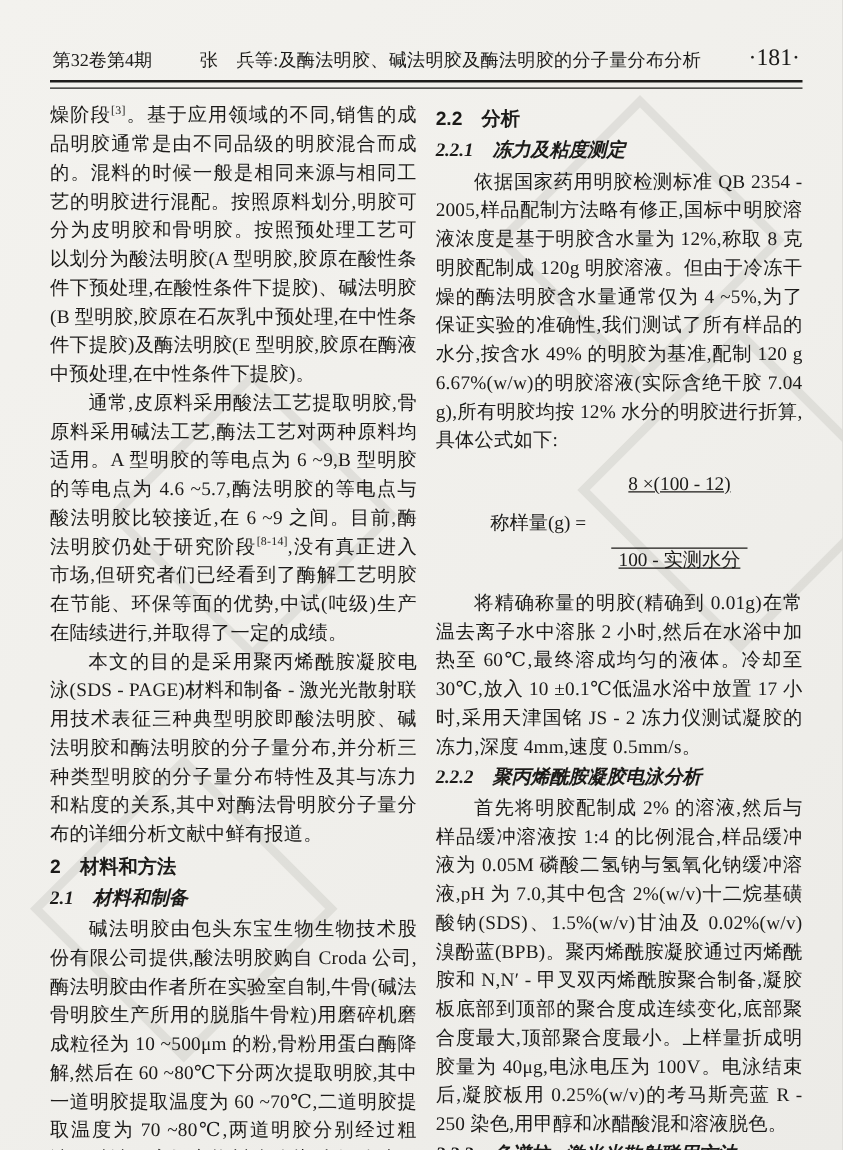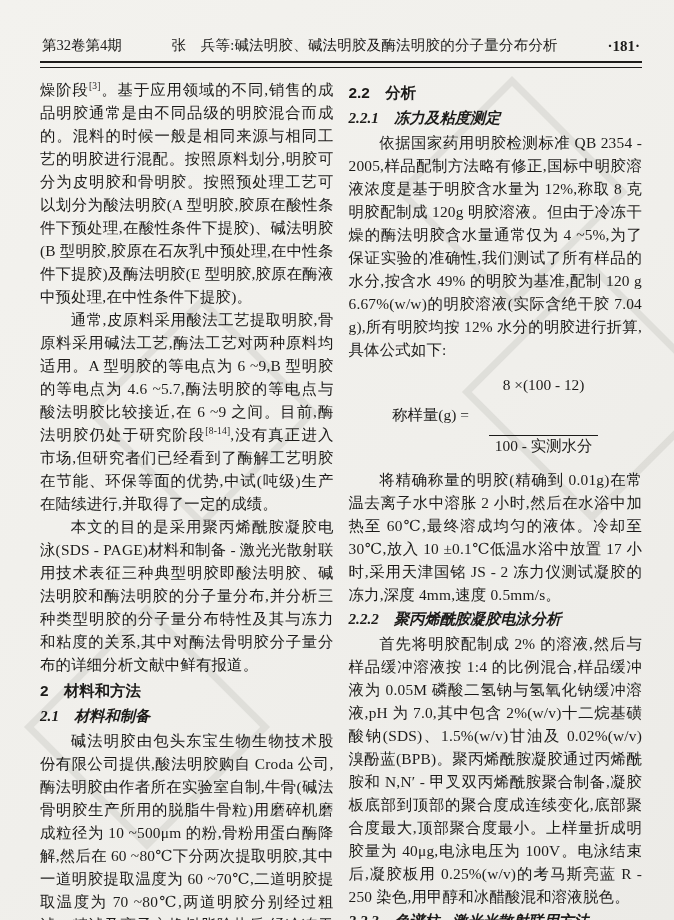--- a/index.html
+++ b/index.html
@@ -20,21 +20,21 @@
   .wm3{width:150px;height:150px;left:120px;top:330px;}
   .wm4{width:160px;height:160px;left:60px;top:640px;}
 
   .header{
     display:flex;align-items:flex-end;
     font-size:14.5px;
     padding:0 2px 6px 2px;
   }
   .hdr-vol{white-space:nowrap;}
   .hdr-title{flex:1;text-align:center;white-space:nowrap;letter-spacing:0.2px;}
-  .hdr-page{white-space:nowrap;font-size:15px;font-weight:bold;}
+  .hdr-page{white-space:nowrap;font-size:19px;}
   .rule{
     height:4px;
     border-top:2.5px solid #1d1c1a;
     border-bottom:1px solid #1d1c1a;
     margin-bottom:10px;
   }
   .columns{display:flex;gap:15px;position:relative;z-index:2;}
   .col{flex:1;min-width:0;}
   .col p{
     margin:0;
@@ -56,37 +56,37 @@
     font-weight:bold;
     font-size:15.2px;line-height:24px;
     margin:1px 0;
   }
   .formula{
     display:flex;justify-content:center;align-items:center;
     margin:14px 0 12px 0;
     font-size:15.4px;
     gap:20px;
   }
-  .frac{display:inline-flex;flex-direction:column;align-items:center;line-height:1.25;}
+  .frac{display:inline-flex;flex-direction:column;align-items:center;line-height:1.25;text-decoration:underline;}
   .frac .num{padding:0 6px;}
   .frac .den{border-top:1.3px solid #1c1b19;padding:0 6px;margin-top:41px;}
 </style>
 </head>
 <body>
 
 <div class="page">
 
   <div class="wm wm1"></div>
   <div class="wm wm2"></div>
   <div class="wm wm3"></div>
   <div class="wm wm4"></div>
 
   <div class="header">
     <span class="hdr-vol">第32卷第4期</span>
-    <span class="hdr-title">张　兵等:碱法明胶、碱法明胶及酶法明胶的分子量分布分析</span>
+    <span class="hdr-title">张　兵等:及酶法明胶、碱法明胶及酶法明胶的分子量分布分析</span>
     <span class="hdr-page">·181·</span>
   </div>
   <div class="rule"></div>
 
   <div class="columns">
 
     <div class="col">
       <p><span>燥阶段</span><sup class="ref">[3]</sup><span>。基于应用领域的不同,销售的成品明胶通常是由不同品级的明胶混合而成的。混料的时候一般是相同来源与相同工艺的明胶进行混配。按照原料划分,明胶可分为皮明胶和骨明胶。按照预处理工艺可以划分为酸法明胶(A 型明胶,胶原在酸性条件下预处理,在酸性条件下提胶)、碱法明胶(B 型明胶,胶原在石灰乳中预处理,在中性条件下提胶)及酶法明胶(E 型明胶,胶原在酶液中预处理,在中性条件下提胶)。</span></p>
       <p class="indent"><span>通常,皮原料采用酸法工艺提取明胶,骨原料采用碱法工艺,酶法工艺对两种原料均适用。A 型明胶的等电点为 6 ~9,B 型明胶的等电点为 4.6 ~5.7,酶法明胶的等电点与酸法明胶比较接近,在 6 ~9 之间。目前,酶法明胶仍处于研究阶段</span><sup class="ref">[8-14]</sup><span>,没有真正进入市场,但研究者们已经看到了酶解工艺明胶在节能、环保等面的优势,中试(吨级)生产在陆续进行,并取得了一定的成绩。</span></p>
       <p class="indent">本文的目的是采用聚丙烯酰胺凝胶电泳(SDS - PAGE)材料和制备 - 激光光散射联用技术表征三种典型明胶即酸法明胶、碱法明胶和酶法明胶的分子量分布,并分析三种类型明胶的分子量分布特性及其与冻力和粘度的关系,其中对酶法骨明胶分子量分布的详细分析文献中鲜有报道。</p>

